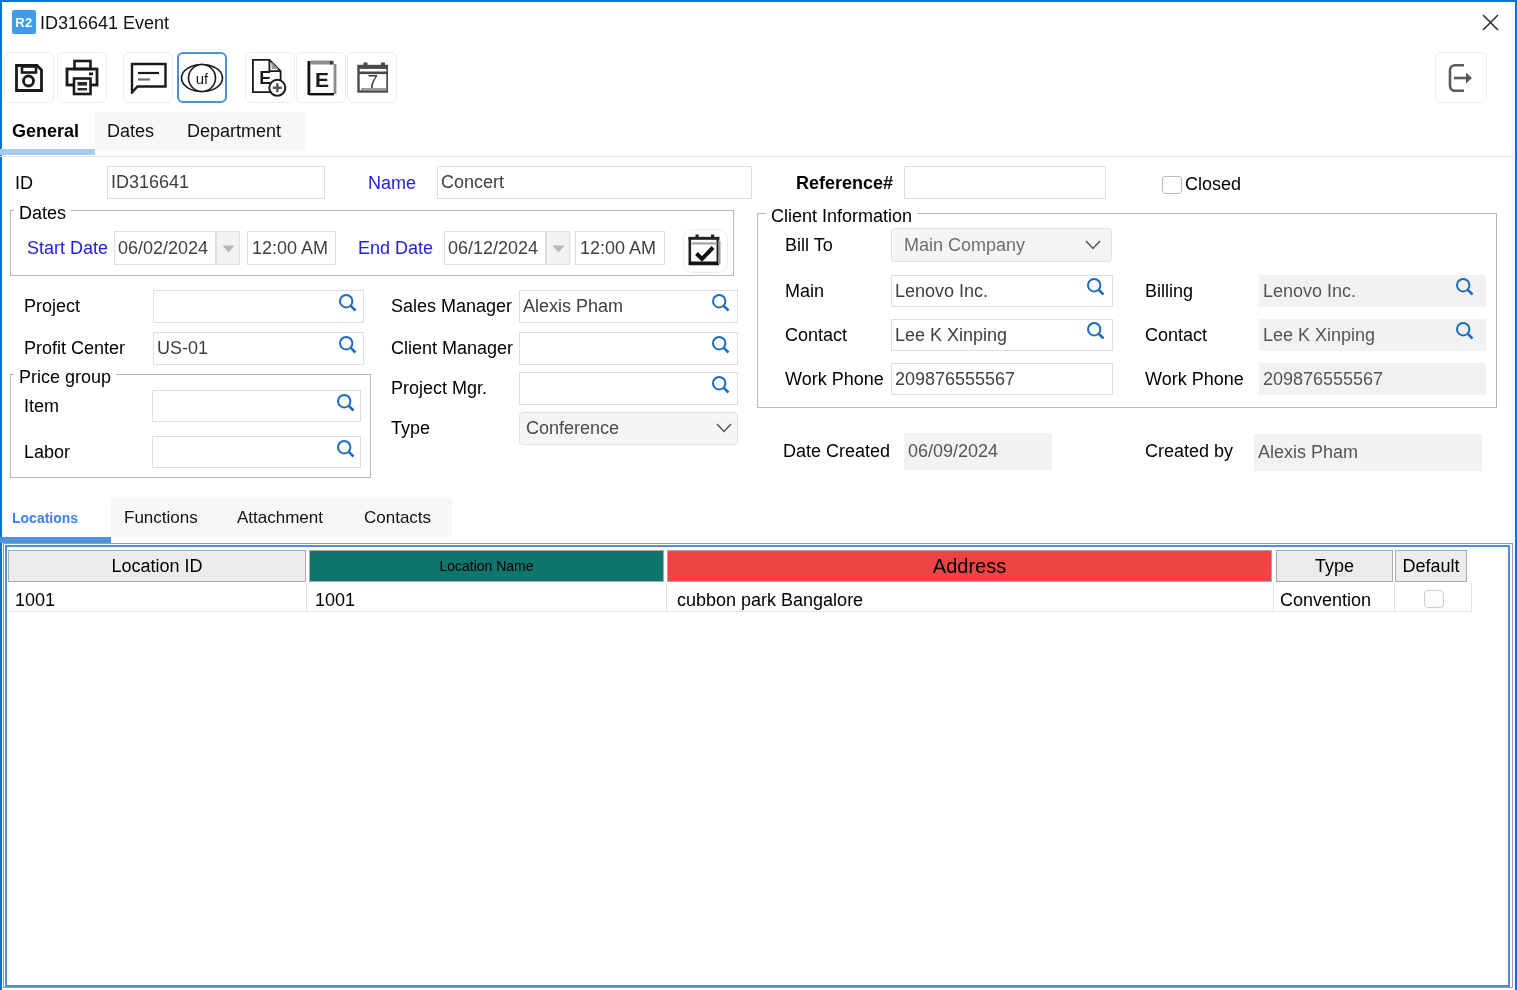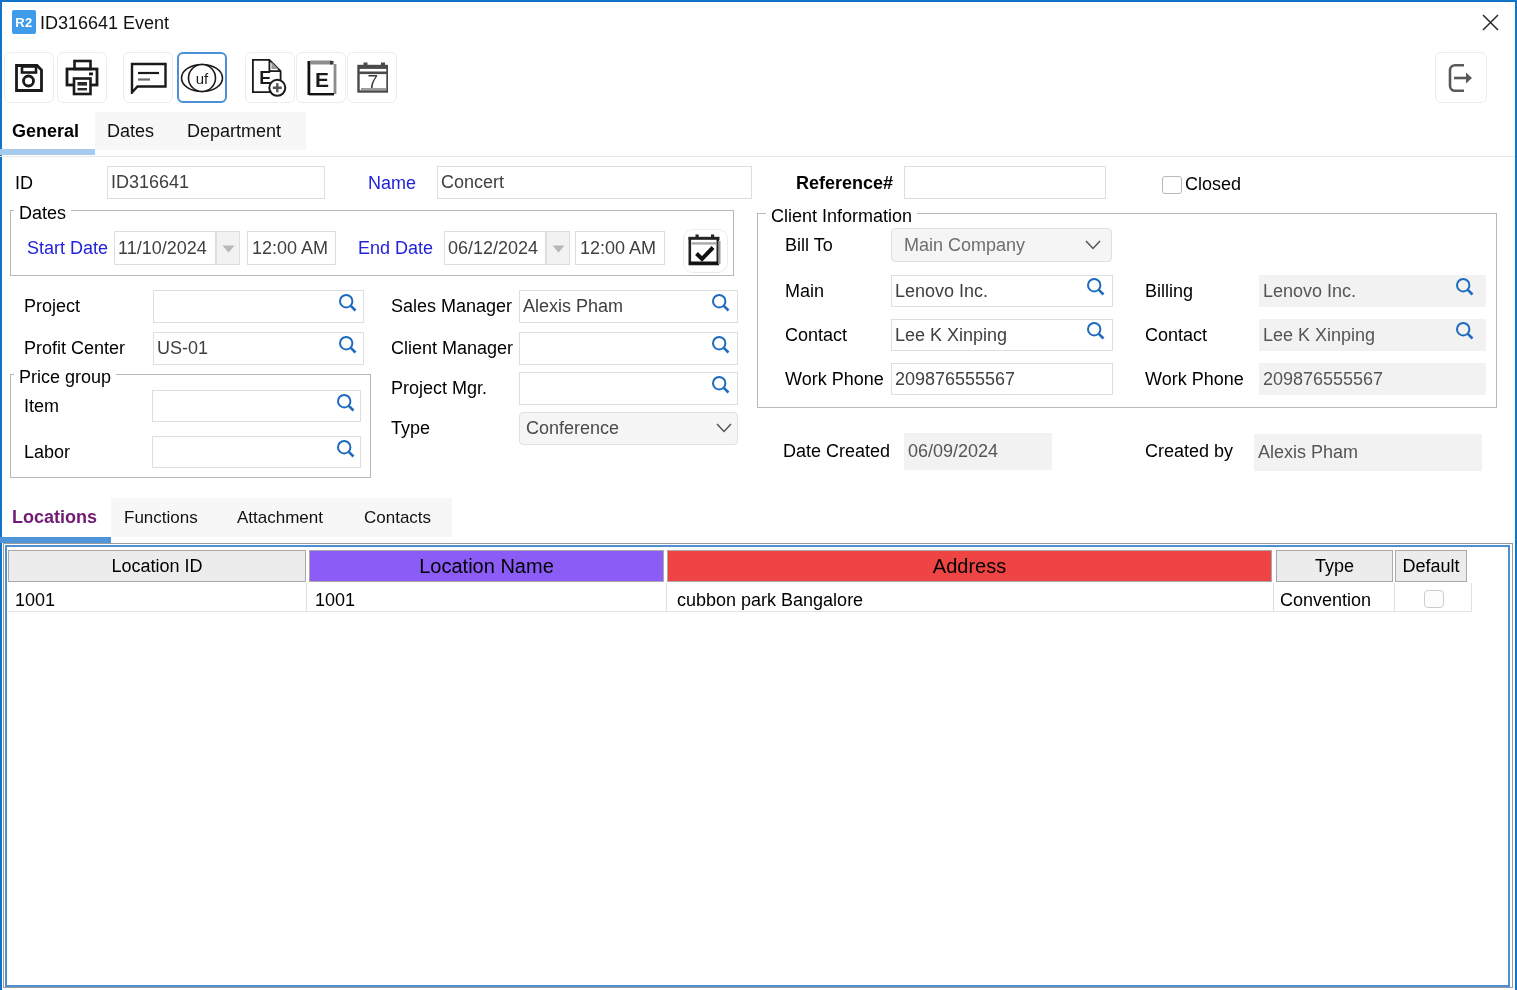--- a/index.html
+++ b/index.html
@@ -122,21 +122,21 @@
 <div class="inp" style="left:437px; top:166px; width:315px; height:33px;">Concert</div>
 <div class="lbl" style="left:796px; top:167px;font-weight:bold;">Reference#</div>
 <div class="inp" style="left:904px; top:166px; width:202px; height:33px;"></div>
 <div class="abs" style="left:1162px; top:176px; width:20px; height:18px; border:1px solid #b9b9b9; border-radius:3px; background:#fff;"></div>
 <div class="lbl" style="left:1185px; top:168px;">Closed</div>
 
 <div class="gbox" style="left:10px; top:210px; width:724px; height:66px;">
   <span class="gleg">Dates</span>
 </div>
 <div class="lbl blbl" style="left:27px; top:232px; height:33px;">Start Date</div>
-<div class="inp" style="left:114px; top:231px; width:102px; height:34px;">11/10/2024</div>
+<div class="inp" style="left:114px; top:231px; width:102px; height:34px;">06/02/2024</div>
 <div class="abs" style="left:216px; top:231px; width:24px; height:34px; background:#f2f2f2; border:1px solid #dedede;"></div>
 <svg class="abs" style="left:222px; top:245px;" width="13" height="8" viewBox="0 0 13 8">
     <path d="M0.5 0.5 H12.5 L6.5 7.5 Z" fill="#b7b7b7"></path>
   </svg>
 <div class="inp" style="left:247px; top:231px; width:89px; height:34px; padding-left:4px;">12:00 AM</div>
 <div class="lbl blbl" style="left:358px; top:232px; height:33px;">End Date</div>
 <div class="inp" style="left:444px; top:231px; width:102px; height:34px;">06/12/2024</div>
 <div class="abs" style="left:546px; top:231px; width:24px; height:34px; background:#f2f2f2; border:1px solid #dedede;"></div>
 <svg class="abs" style="left:552px; top:245px;" width="13" height="8" viewBox="0 0 13 8">
     <path d="M0.5 0.5 H12.5 L6.5 7.5 Z" fill="#b7b7b7"></path>
@@ -182,30 +182,30 @@
 <div class="inp" style="left:891px; top:363px; width:222px; height:32px;">209876555567</div>
 <div class="lbl" style="left:1145px; top:363px;">Work Phone</div>
 <div class="ro" style="left:1259px; top:363px; width:227px; height:32px;">209876555567</div>
 
 <div class="lbl" style="left:783px; top:433px; height:37px;">Date Created</div>
 <div class="ro" style="left:904px; top:433px; width:148px; height:37px;">06/09/2024</div>
 <div class="lbl" style="left:1145px; top:433px; height:37px;">Created by</div>
 <div class="ro" style="left:1254px; top:434px; width:228px; height:37px;">Alexis Pham</div>
 
 <div class="abs" style="left:111px; top:498px; width:341px; height:39px; background:#f7f7f7;"></div>
-<div class="abs" style="left:12px; top:498px; height:39px; display:flex; align-items:center; font-size:18px; font-weight:bold; color:#701a75;">Locations</div>
+<div class="abs" style="left:12px; top:498px; height:39px; display:flex; align-items:center; font-size:14px; font-weight:bold; color:#3b82f6;">Locations</div>
 <div class="abs" style="left:124px; top:498px; height:39px; display:flex; align-items:center; font-size:17px; color:#111;">Functions</div>
 <div class="abs" style="left:237px; top:498px; height:39px; display:flex; align-items:center; font-size:17px; color:#111;">Attachment</div>
 <div class="abs" style="left:364px; top:498px; height:39px; display:flex; align-items:center; font-size:17px; color:#111;">Contacts</div>
 <div class="abs" style="left:0px; top:537px; width:111px; height:6px; background:#4d94d8;"></div>
 
 <div class="abs" style="left:3px; top:543px; width:1510px; height:445px; border:1px solid #9b9b9b;"></div>
 <div class="abs" style="left:5px; top:545px; width:1505px; height:442px; border:2px solid #4e8fd1; background:#fff;"></div>
 <div class="abs" style="left:8px; top:550px; width:298px; height:32px; background:#ececec; border:1px solid #a9a9a9; display:flex; align-items:center; justify-content:center; font-size:18px;">Location ID</div>
-<div class="abs" style="left:309px; top:550px; width:355px; height:32px; background:#8b5cf6; border:1px solid #a9a9a9; display:flex; align-items:center; justify-content:center; font-size:20px;">Location Name</div>
+<div class="abs" style="left:309px; top:550px; width:355px; height:32px; background:#0f766e; border:1px solid #a9a9a9; display:flex; align-items:center; justify-content:center; font-size:14px;">Location Name</div>
 <div class="abs" style="left:667px; top:550px; width:605px; height:32px; background:#ef4444; border:1px solid #a9a9a9; display:flex; align-items:center; justify-content:center; font-size:20px;">Address</div>
 <div class="abs" style="left:1276px; top:550px; width:117px; height:32px; background:#ececec; border:1px solid #a9a9a9; display:flex; align-items:center; justify-content:center; font-size:18px;">Type</div>
 <div class="abs" style="left:1395px; top:550px; width:72px; height:32px; background:#ececec; border:1px solid #a9a9a9; display:flex; align-items:center; justify-content:center; font-size:18px;">Default</div>
 
 <div class="abs" style="left:8px; top:583px; width:1463px; height:29px; border-bottom:1px solid #e4e4e4;"></div>
 <div class="abs" style="left:306px; top:583px; width:1px; height:29px; background:#e0e0e0;"></div>
 <div class="abs" style="left:666px; top:583px; width:1px; height:29px; background:#e0e0e0;"></div>
 <div class="abs" style="left:1273px; top:583px; width:1px; height:29px; background:#e0e0e0;"></div>
 <div class="abs" style="left:1394px; top:583px; width:1px; height:29px; background:#e0e0e0;"></div>
 <div class="abs" style="left:1471px; top:583px; width:1px; height:29px; background:#e0e0e0;"></div>

